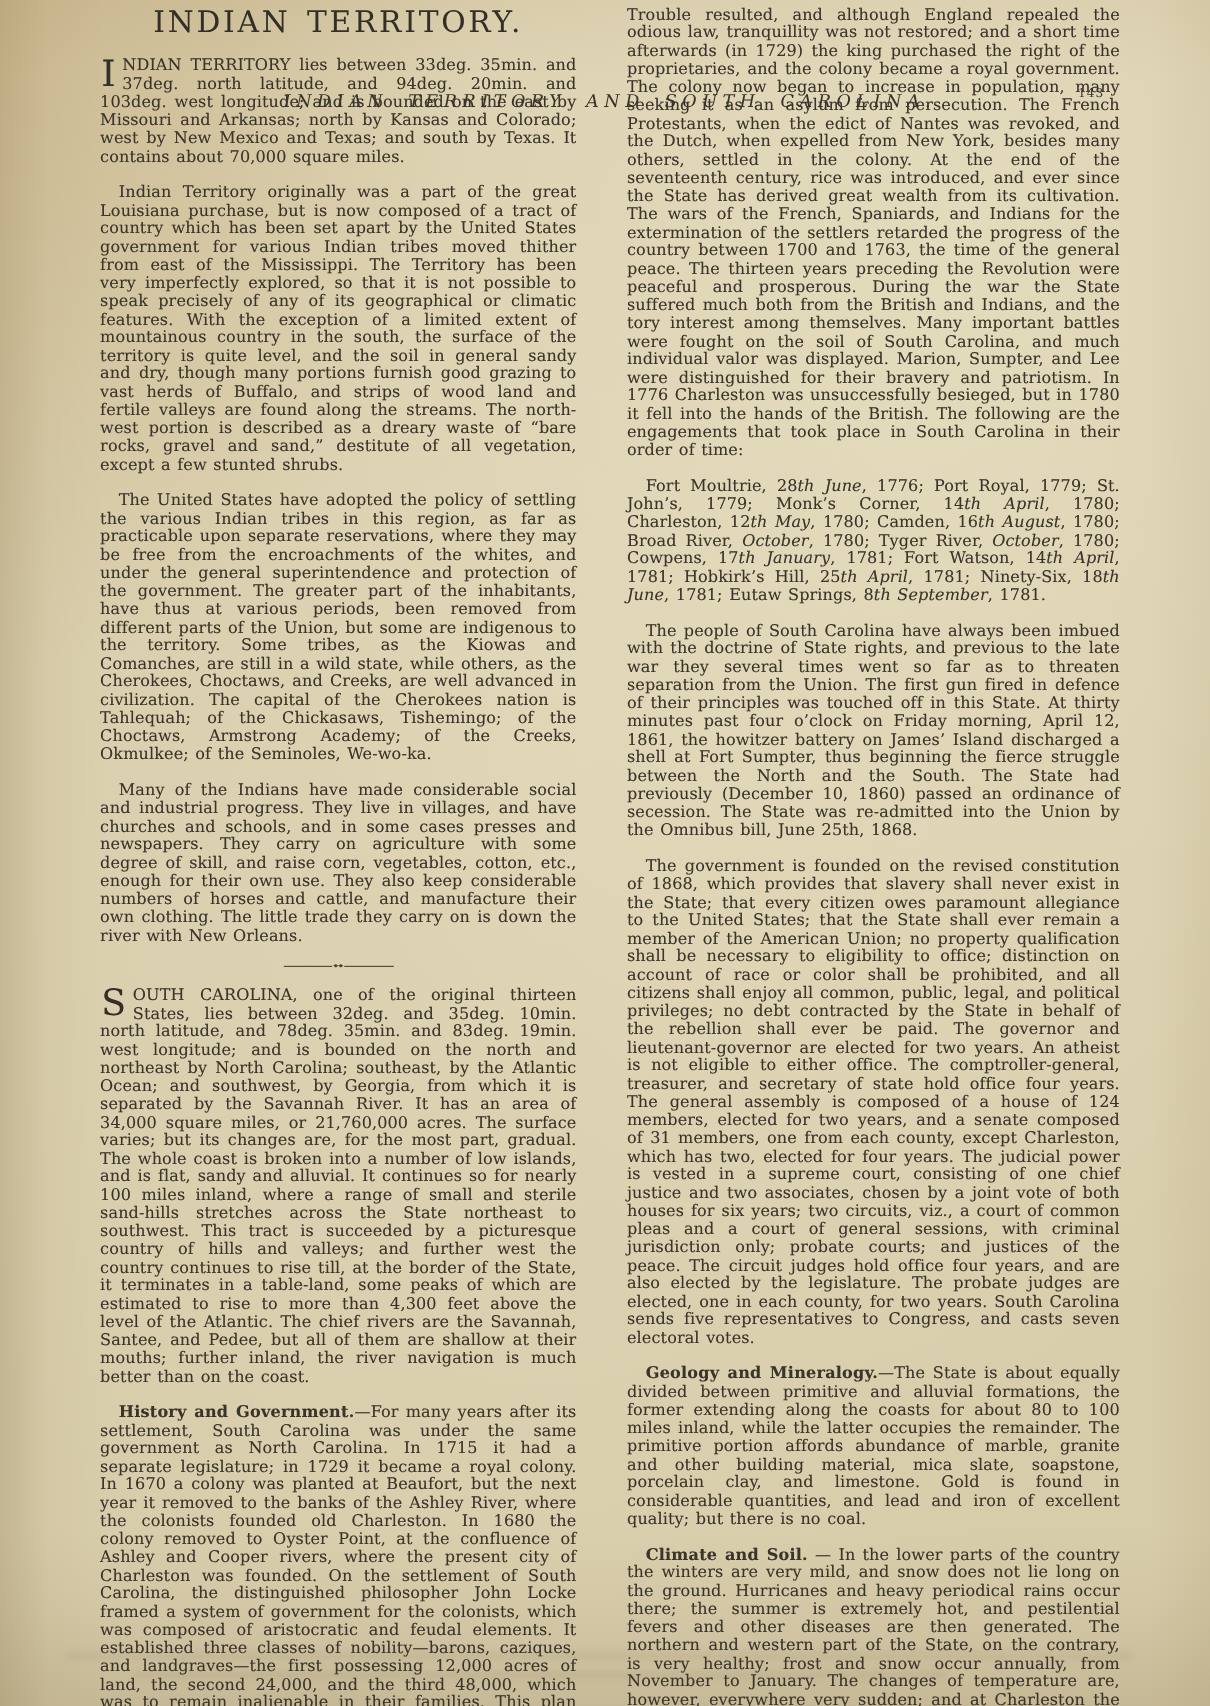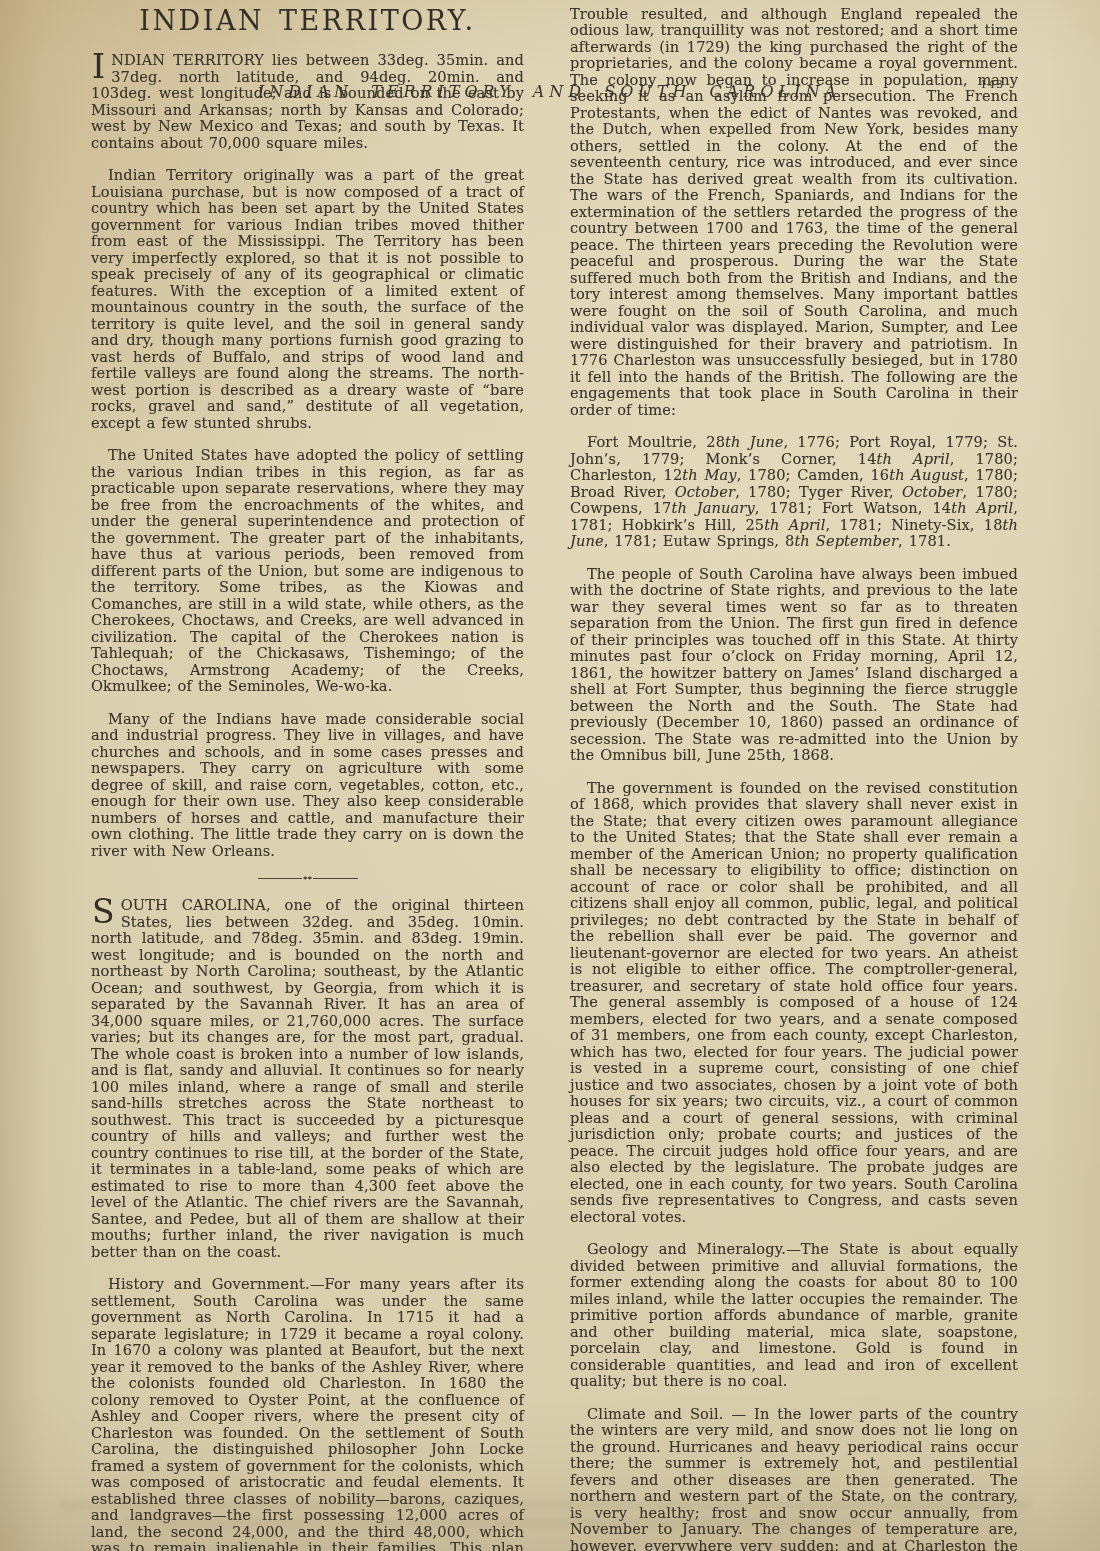--- a/index.html
+++ b/index.html
@@ -57,21 +57,21 @@
     letter-spacing:0.1px;word-spacing:1.2px;
     text-shadow:0 0 0.5px rgba(58,53,43,0.35);
   }
   .para.indented{text-indent:17px;}
   .dropcap{
     float:left;
     font-size:33px;line-height:26px;
     padding:2px 6px 0 1px;
     color:#353027;
   }
-  .lead-in{font-weight:normal;letter-spacing:0.2px;}
+  .lead-in{font-weight:bold;letter-spacing:0.2px;}
   .para em{}
   .divider{
     display:flex;align-items:center;justify-content:center;
     width:100px;margin:15px auto 12px auto;
   }
   .divider .line{flex:1;height:1px;background:#4a4336;}
   .divider .orn{
     font-size:6px;color:#4a4336;line-height:6px;
     margin:0 1px;transform:scaleY(0.7);letter-spacing:0;
   }

